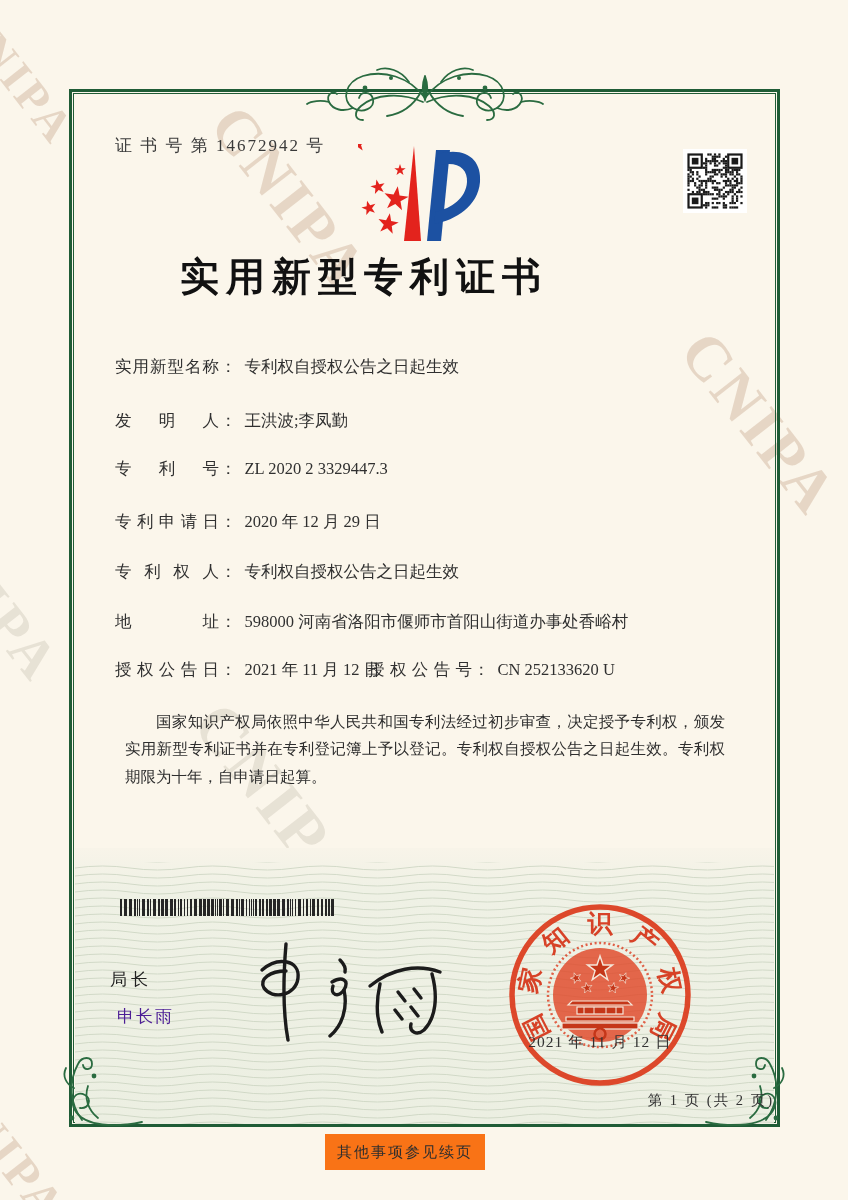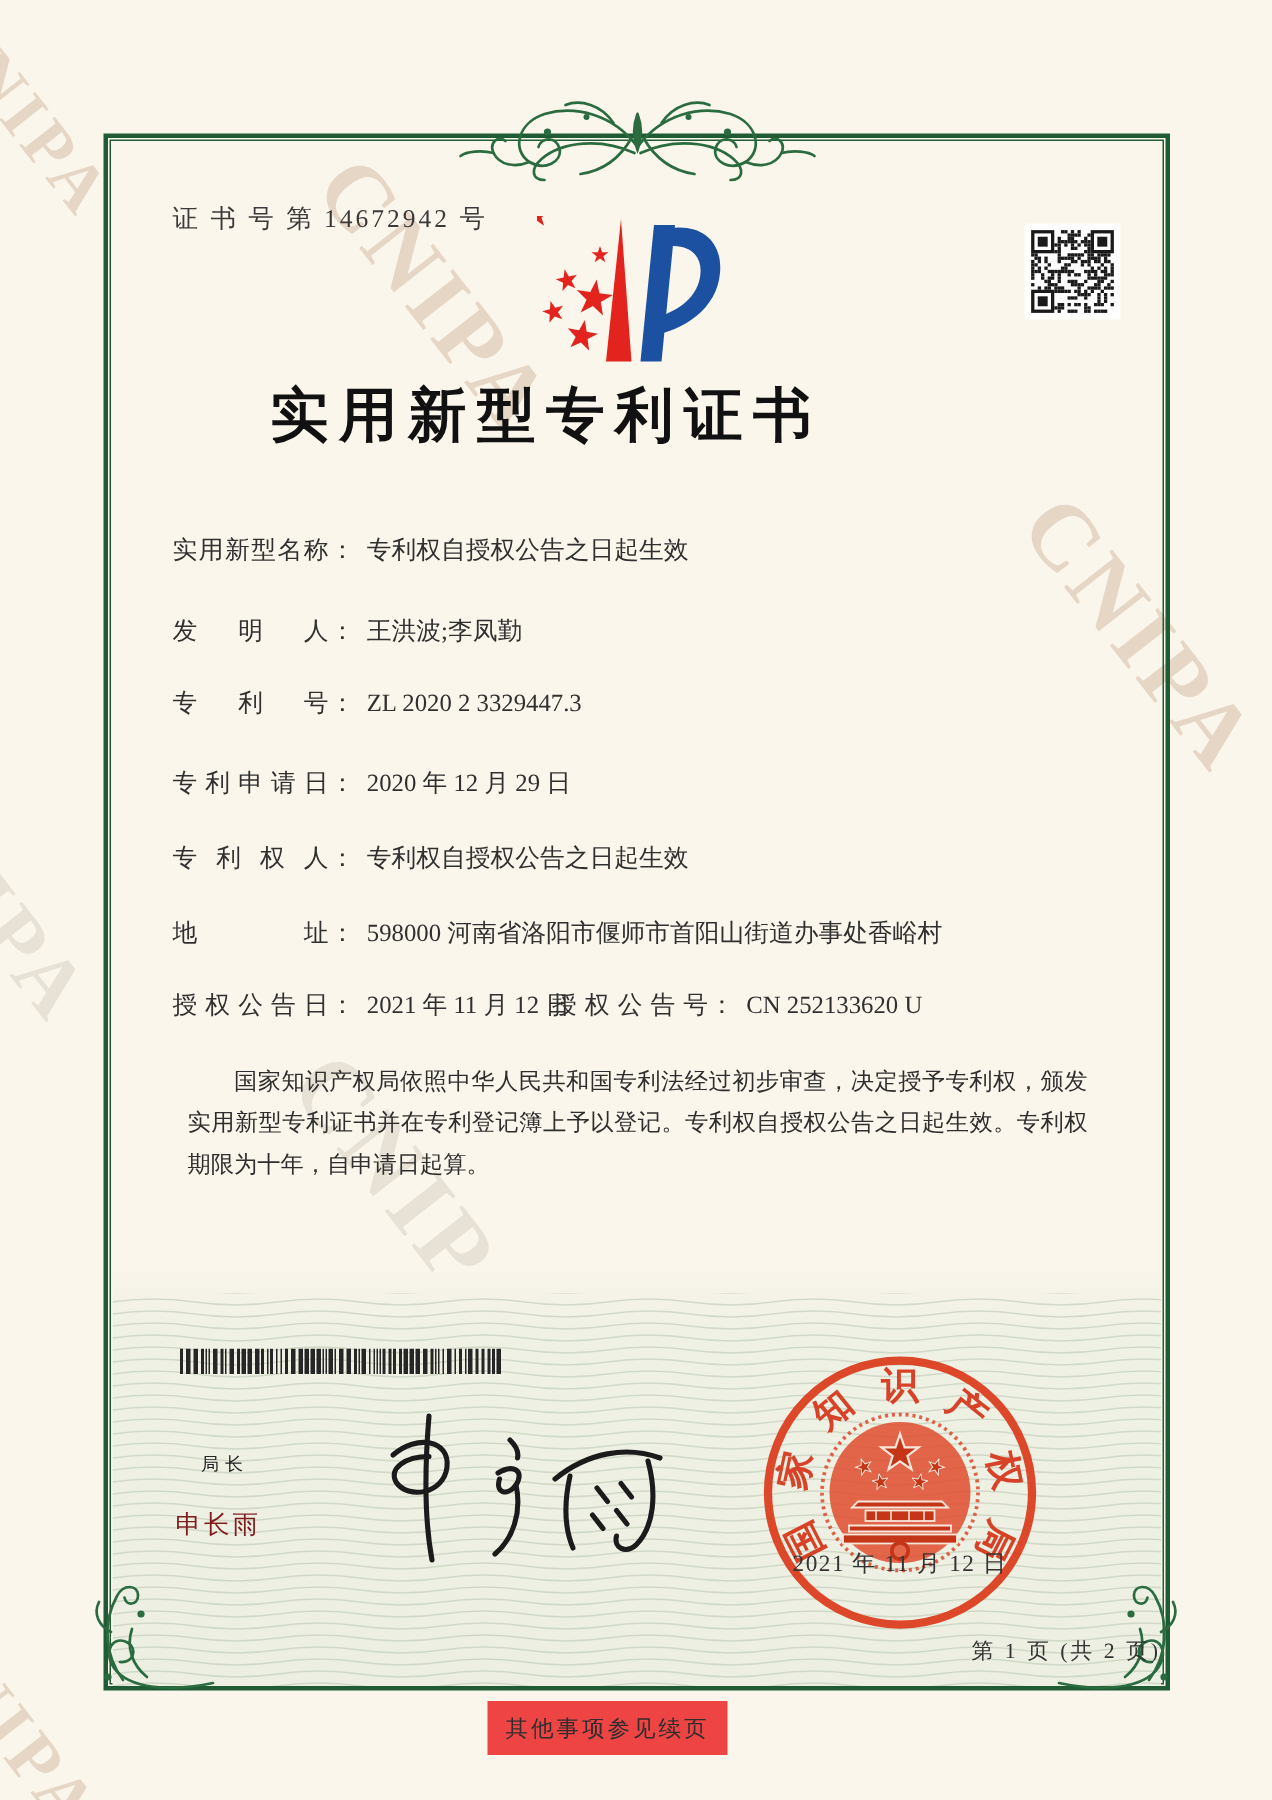--- a/index.html
+++ b/index.html
@@ -60,37 +60,37 @@
   .pair2{position:absolute;left:253px;top:0;}
 
   .paras{
     position:absolute;left:113px;top:696px;width:624px;z-index:6;
     font-size:15.5px;line-height:1.76;color:#2e2e2e;text-align:justify;
   }
   .paras p{margin:12px;text-indent:2em;}
 
   .barcode{position:absolute;left:120px;top:899px;z-index:6;}
 
-  .officer-title{position:absolute;left:134px;top:968px;font-size:12px;color:#222;z-index:6;letter-spacing:4px;}
-  .officer-name{position:absolute;left:117px;top:1005px;font-size:17px;color:#7f1d1d;z-index:6;letter-spacing:2px;}
+  .officer-title{position:absolute;left:110px;top:968px;font-size:17px;color:#222;z-index:6;letter-spacing:4px;}
+  .officer-name{position:absolute;left:117px;top:1005px;font-size:17px;color:#4c1d95;z-index:6;letter-spacing:2px;}
   .signature{position:absolute;left:248px;top:938px;z-index:7;}
 
   .seal{position:absolute;left:504px;top:899px;z-index:6;}
   .seal-date{
     position:absolute;left:504px;top:1032px;width:192px;z-index:8;
     text-align:center;font-size:15.5px;color:#333;letter-spacing:1px;
   }
 
   .page-footer{
     position:absolute;left:75px;top:1091px;width:699px;z-index:7;
     text-align:right;font-size:14.5px;color:#333;letter-spacing:2px;
   }
   .cont-box{
     position:absolute;left:325px;top:1134px;width:160px;height:36px;z-index:5;
-    background:#ef4444;display:flex;align-items:center;justify-content:center;
+    background:#f97316;display:flex;align-items:center;justify-content:center;
     font-size:15px;color:#2e2e2e;letter-spacing:2px;
   }
   .ornament{position:absolute;z-index:4;}
 </style>
 </head>
 <body>
 
 <span class="wm" style="left:-14px;top:-6px;font-size:46px;">CNIPA</span>
 <span class="wm" style="left:252px;top:92px;font-size:62px;">CNIPA</span>
 <span class="wm" style="left:722px;top:318px;font-size:62px;">CNIPA</span>

